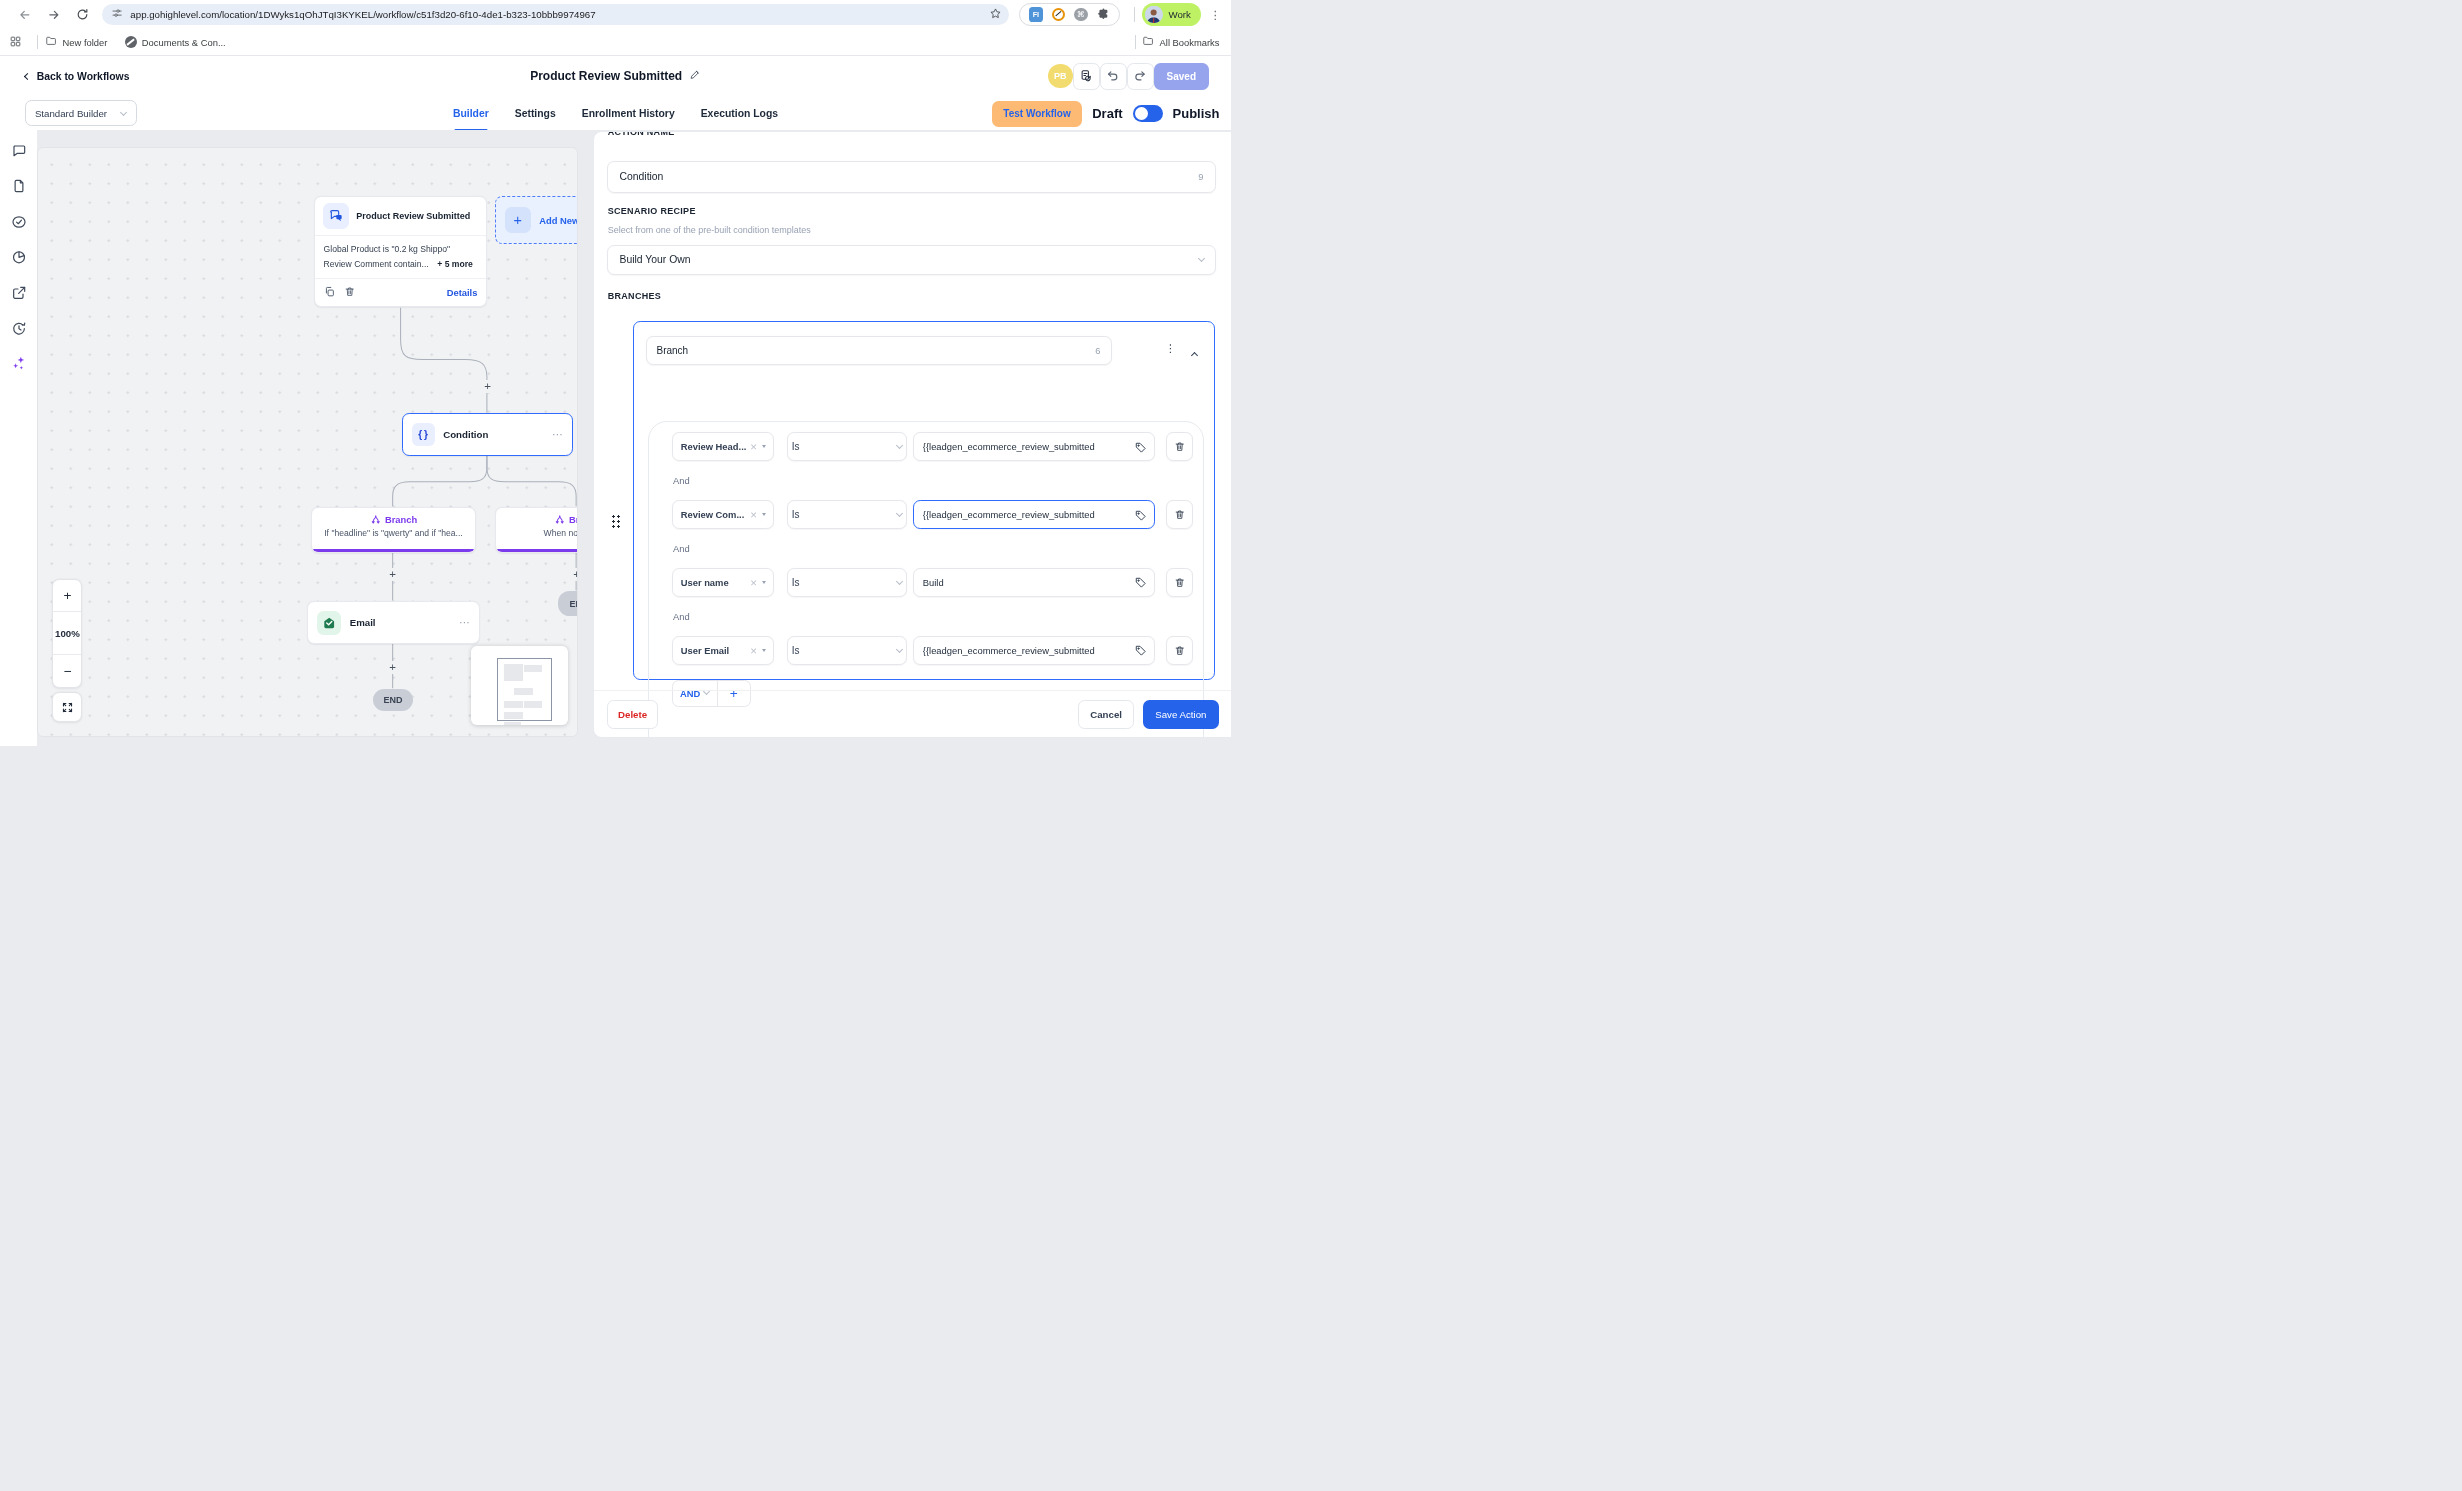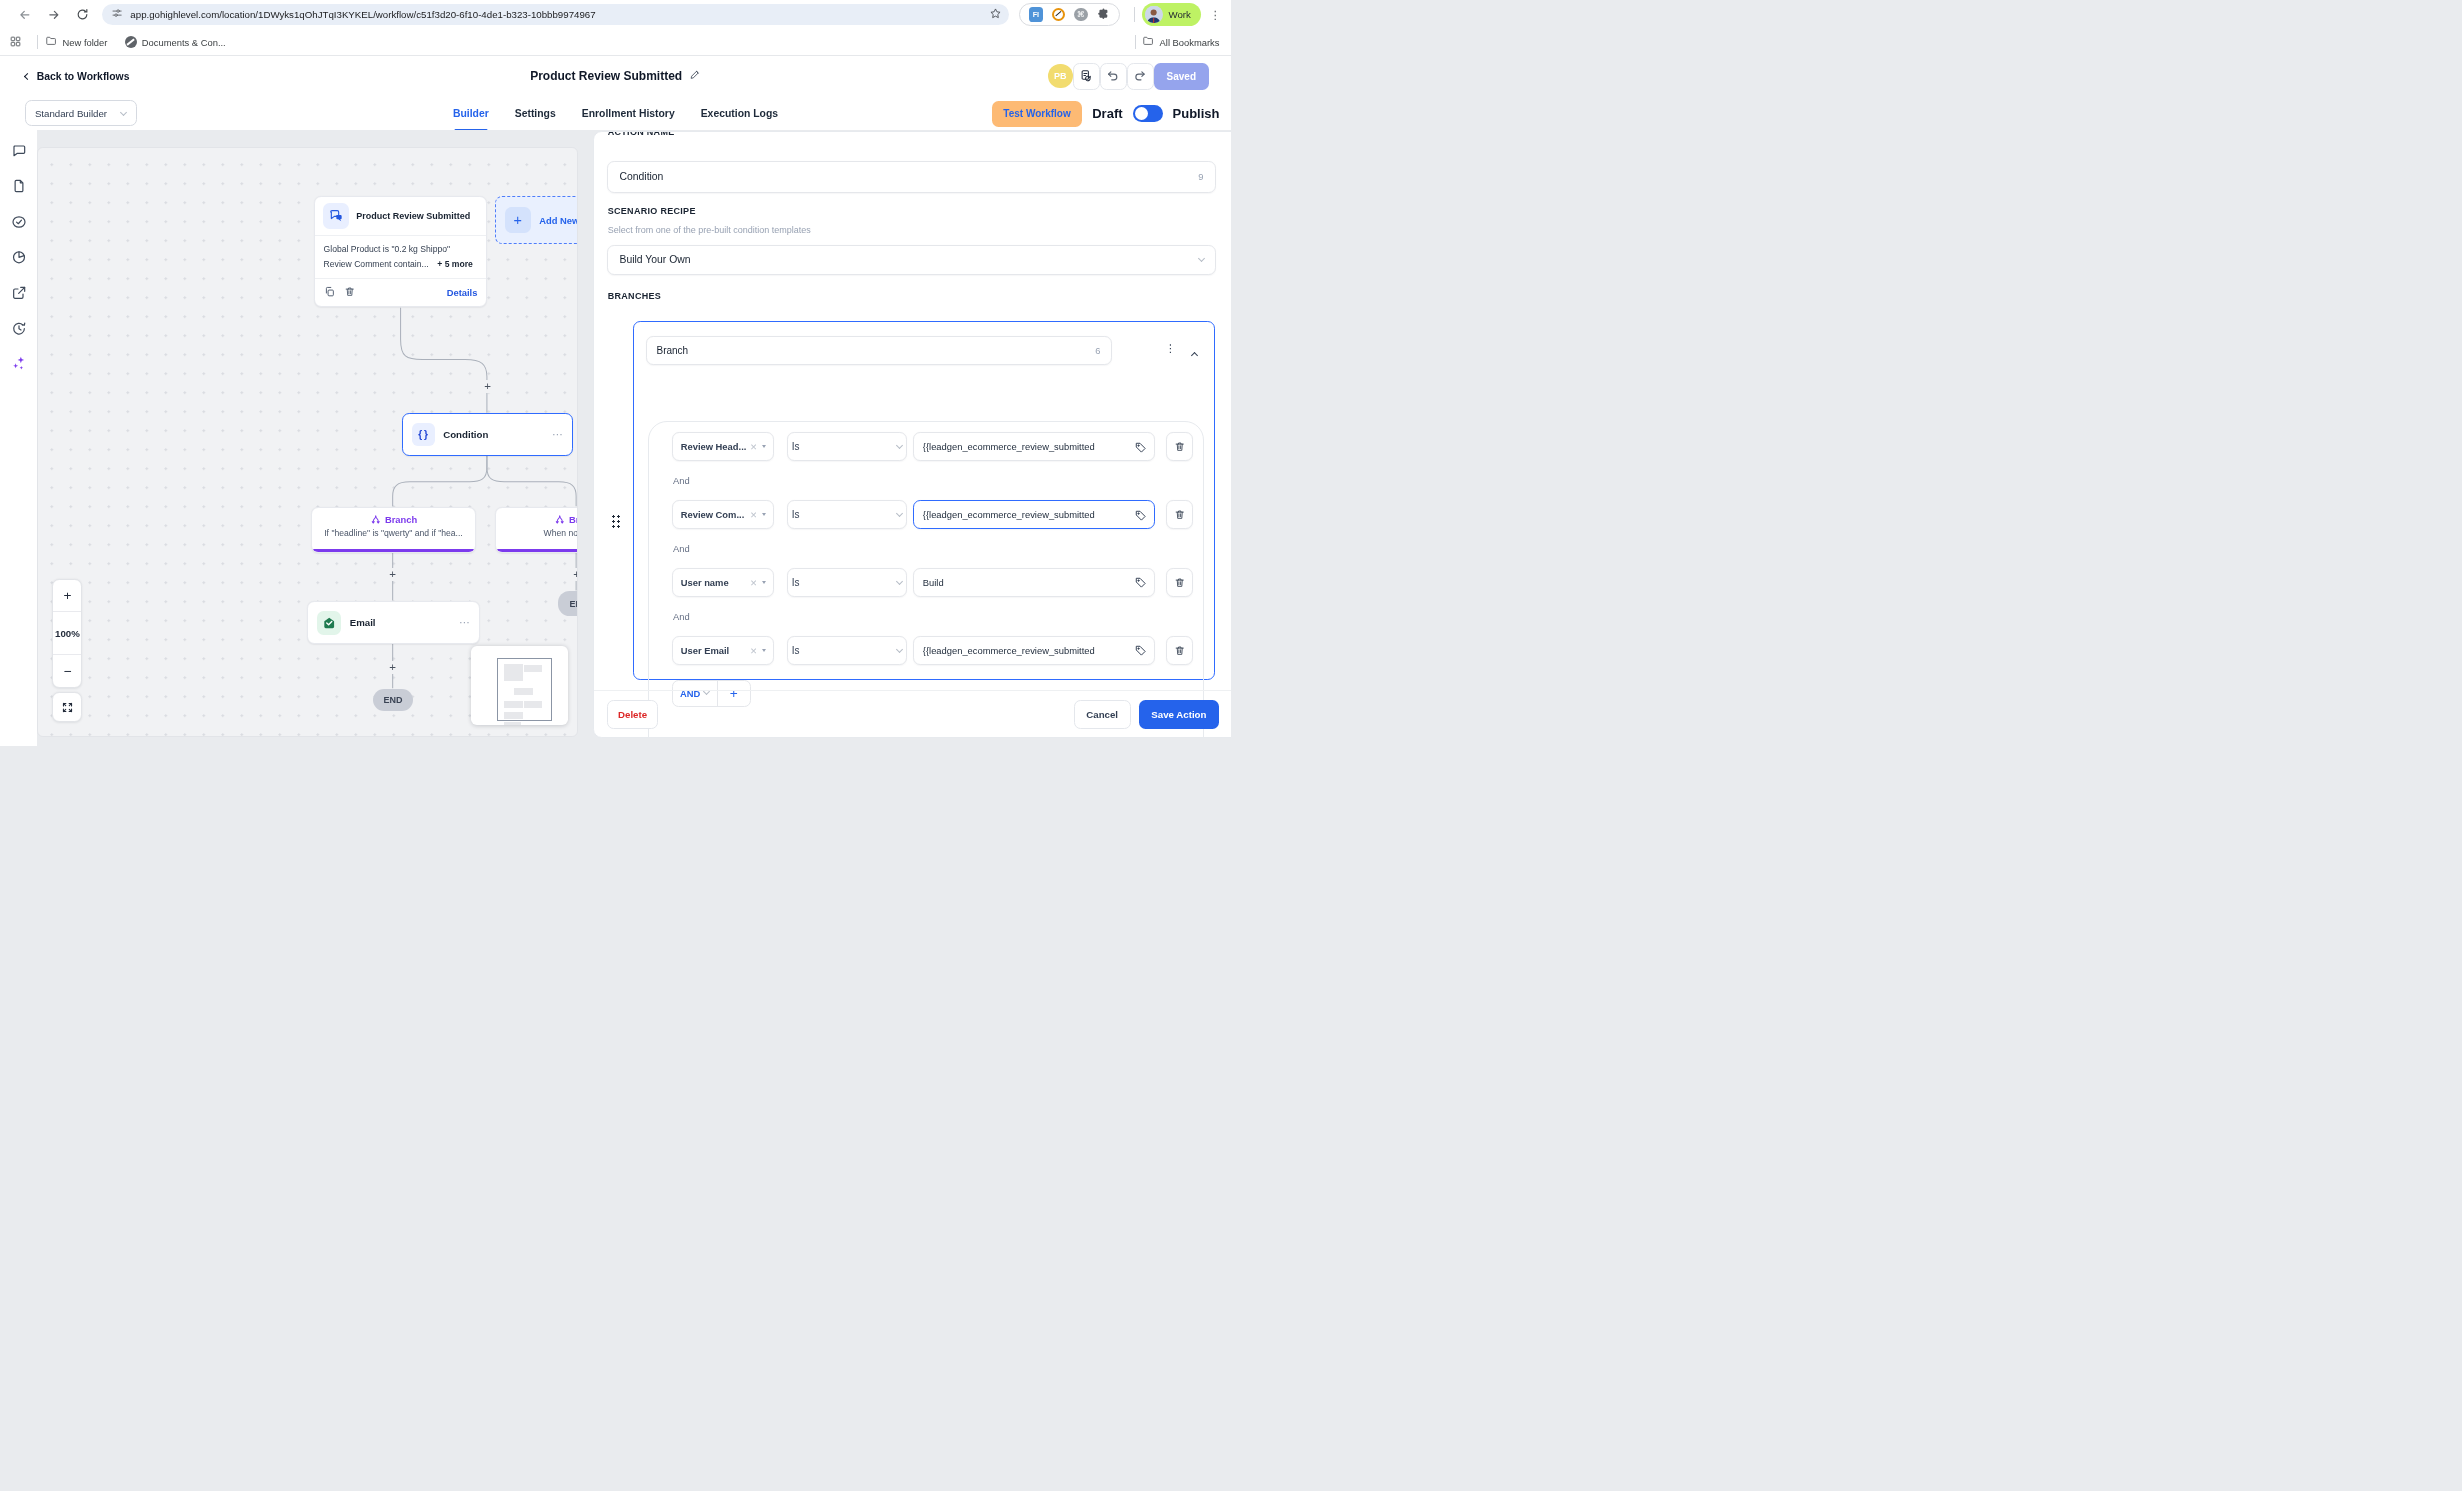--- a/index.html
+++ b/index.html
@@ -140,21 +140,21 @@
   .and-sep { margin:13.7px 0 13.7px 1.4px; font-size:9.4px; color:#667085; line-height:11.5px; }
   .andplus { margin-top:14.4px; display:inline-flex; height:27px; border:0.7px solid #e5e7eb; border-radius:6.5px; overflow:hidden; background:#fff; }
   .andplus .cell { display:flex; align-items:center; justify-content:center; color:#2563eb; }
   .andplus .c1 { width:45px; gap:4.3px; font-size:9.4px; font-weight:700; border-right:0.7px solid #e5e7eb; }
   .andplus .c2 { width:32px; font-size:13.7px; }
   .drag-handle { position:absolute; left:17.3px; top:382px; width:10px; height:15px;
                  background-image:radial-gradient(circle,#1f2937 1.2px, transparent 1.3px); background-size:5px 5px; }
   .panel-footer { position:absolute; left:0; right:0; top:558px; height:49px; border-top:0.7px solid #eef0f2; display:flex; align-items:center; padding:0 14.4px 0 13px; }
   .btn-delete { height:29px; padding:0 10px; border:0.7px solid #e4e7ec; border-radius:6.5px; background:#fff; color:#dc2626; font-size:9.7px; font-weight:600; }
   .btn-cancel { height:29px; padding:0 11.5px; border:0.7px solid #e4e7ec; border-radius:6.5px; background:#fff; color:#344054; font-size:9.7px; font-weight:600; margin-left:auto; }
-  .btn-save { height:29px; padding:0 12.2px; border:none; border-radius:6.5px; background:#2563eb; color:#fff; font-size:9.7px; font-weight:700; margin-left:8.6px; }
+  .btn-save { height:29px; padding:0 12.2px; border:none; border-radius:6.5px; background:#2563eb; color:#fff; font-size:9.7px; font-weight:400; margin-left:8.6px; }
 </style>
 </head>
 <body>
 
 <div class="screen">
 
   <div class="chrome-toolbar">
     <div class="nav-ic" style="color:#8a8f94">
       <svg width="13.7" height="13.7" viewBox="0 0 24 24" fill="none" stroke="currentColor" stroke-width="2.2" stroke-linecap="round" stroke-linejoin="round">
           <path d="M19 12H5M11 18l-6-6 6-6"></path>

